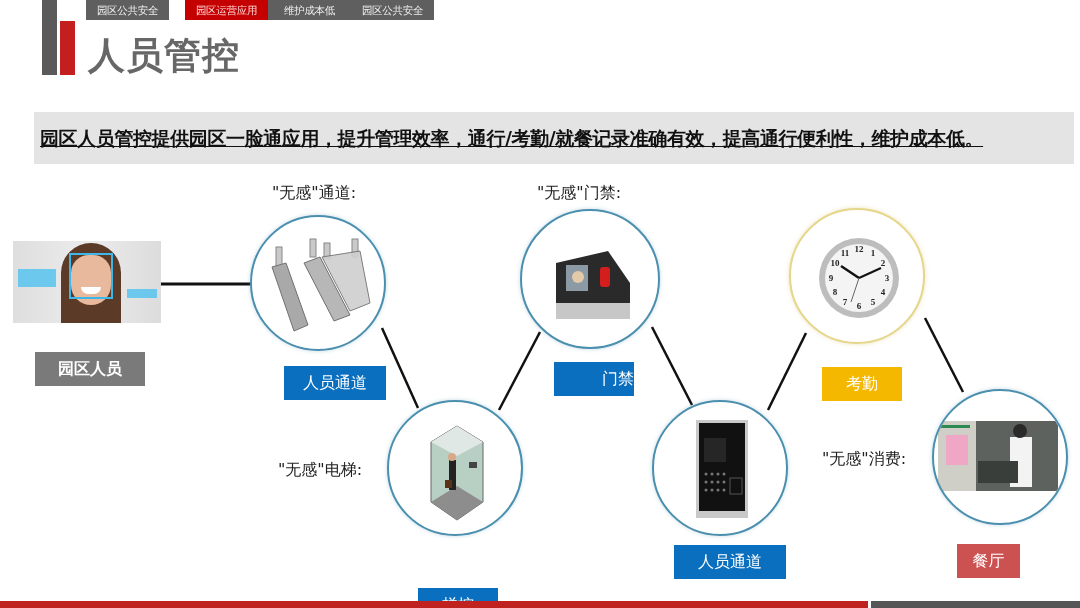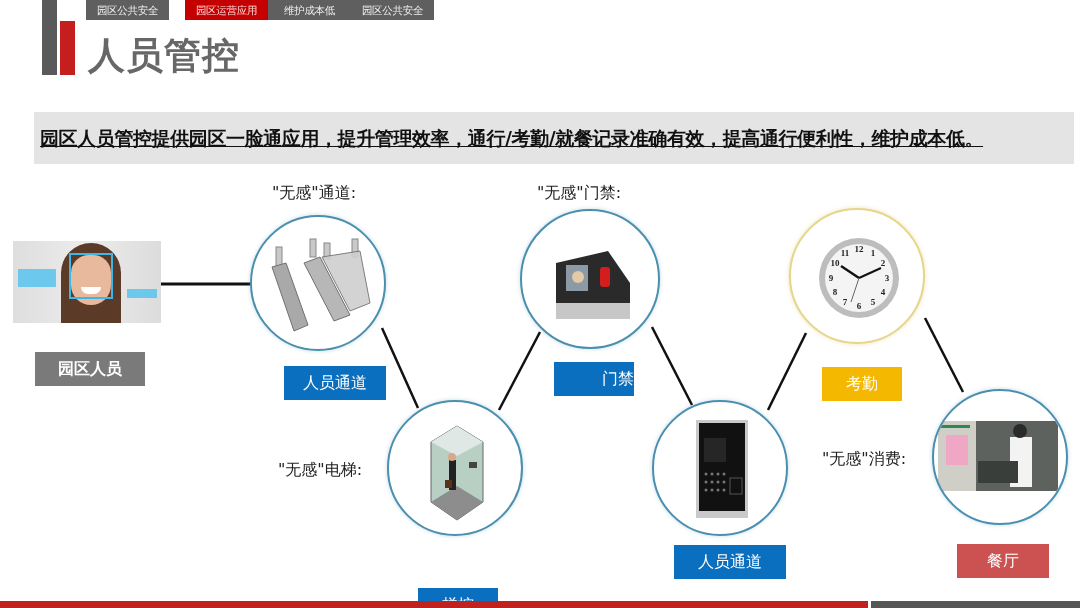--- a/index.html
+++ b/index.html
@@ -178,16 +178,16 @@
   <svg width="136" height="136">
     <rect x="4" y="30" width="120" height="70" fill="#5d625e"></rect>
     <rect x="4" y="30" width="38" height="70" fill="#cfcfc8"></rect>
     <rect x="12" y="44" width="22" height="30" fill="#f0a7c6"></rect>
     <rect x="6" y="34" width="30" height="3" fill="#2d8a52"></rect>
     <rect x="76" y="46" width="22" height="50" fill="#f3f3f3"></rect>
     <circle cx="86" cy="40" r="7" fill="#2a2a2a"></circle>
     <rect x="44" y="70" width="40" height="22" fill="#3a3e3b"></rect>
   </svg>
 </div>
-<div class="label red" style="left:957px; top:544px; width:92px;">餐厅</div>
+<div class="label red" style="left:957px; top:544px; width:63px;">餐厅</div>
 
 <div class="abs foot-red"></div>
 <div class="abs foot-grey"></div>
 
 </body></html>

